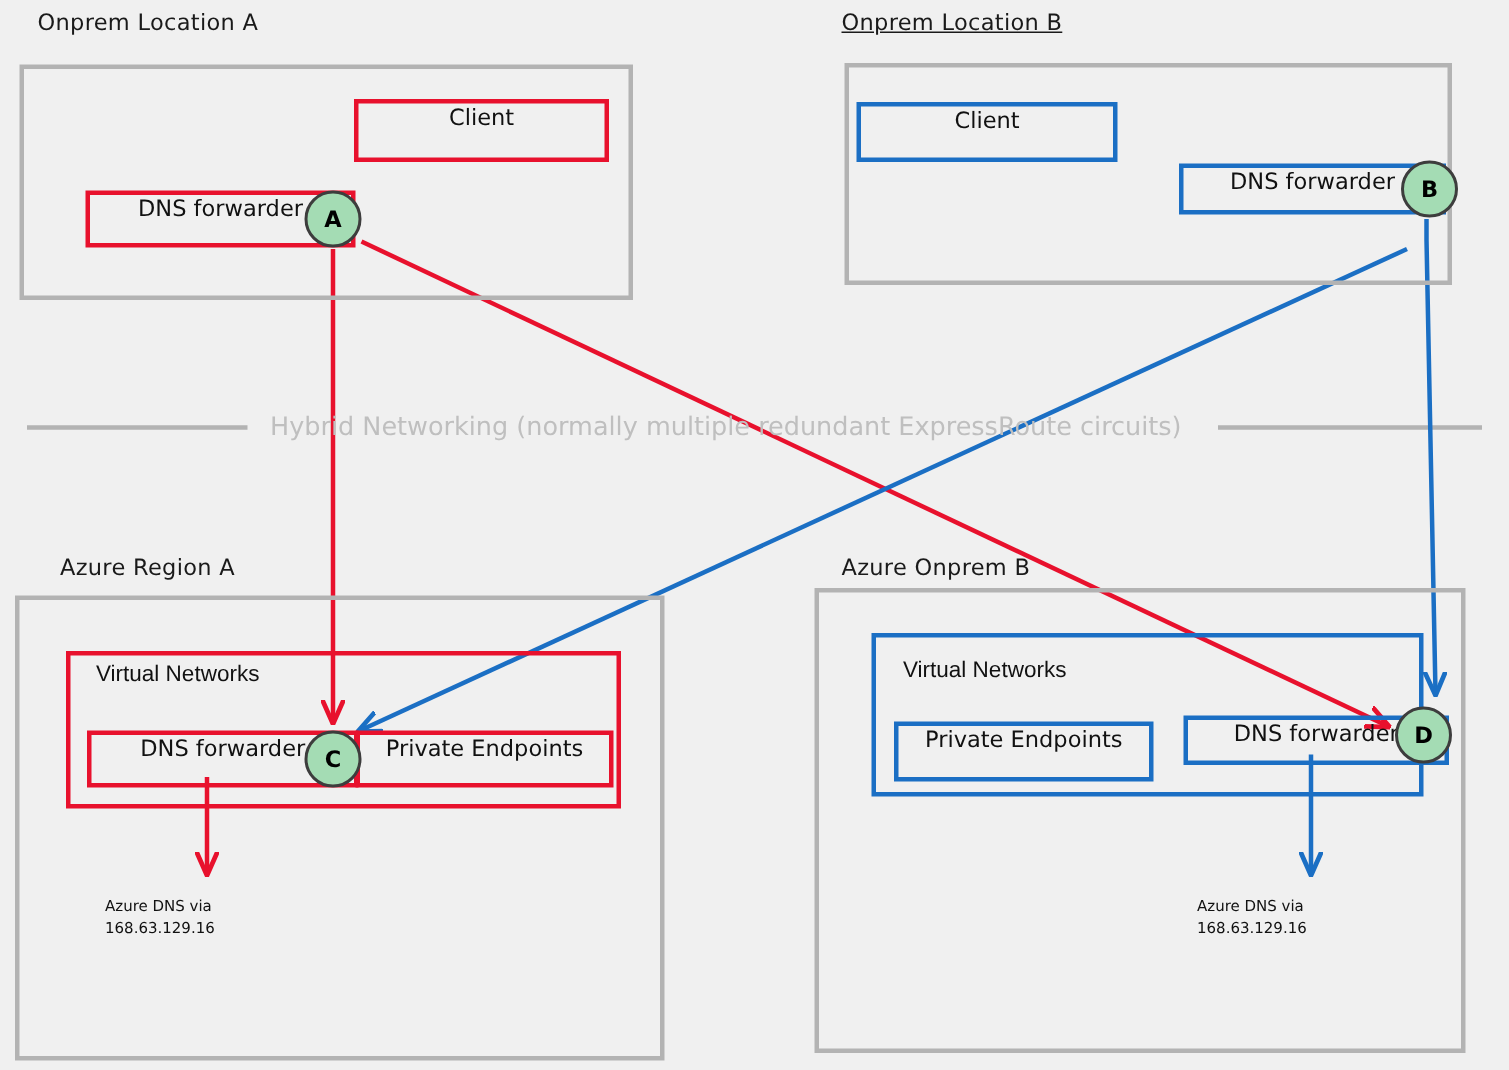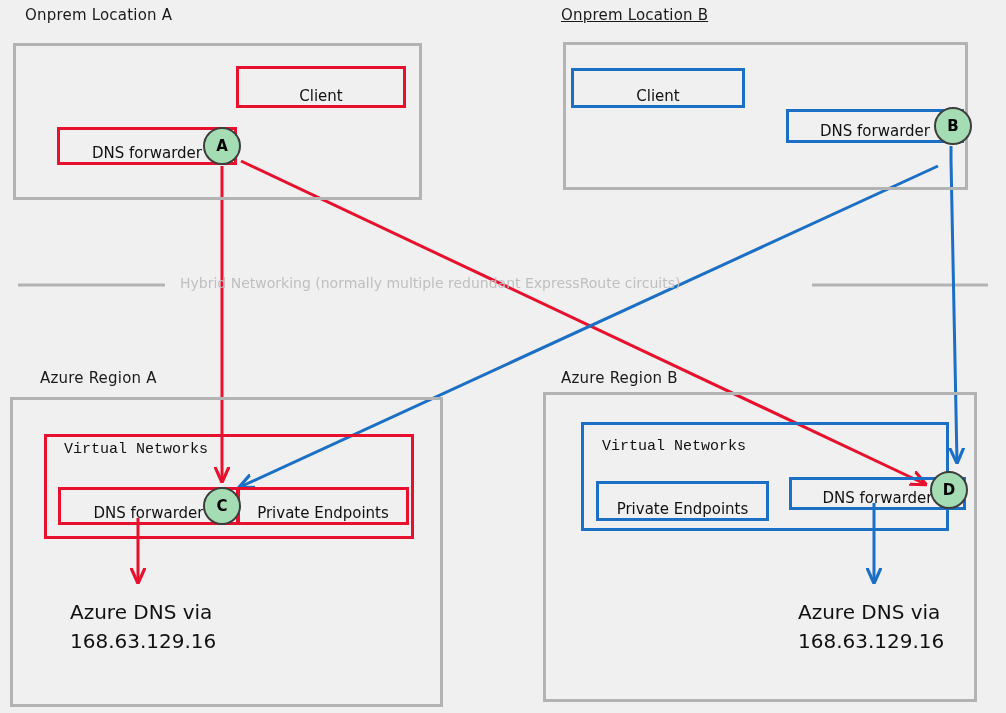--- a/index.html
+++ b/index.html
@@ -33,39 +33,39 @@
     position: absolute;
     border: 3px solid #b3b3b3;
     background: transparent;
     box-sizing: border-box;
   }
   .node-box {
     position: absolute;
     box-sizing: border-box;
     background: transparent;
     display: flex;
-    align-items: flex-end;
+    align-items: flex-start;
     justify-content: center;
     font-family: "DejaVu Sans", sans-serif;
     font-size: 15px;
     color: #111111;
     white-space: nowrap;
   }
   .node-box.red   { border: 3px solid #e8112d; }
   .node-box.blue  { border: 3px solid #1b6fc4; }
   .group-box {
     position: absolute;
     box-sizing: border-box;
     background: transparent;
   }
   .group-box.red  { border: 3px solid #e8112d; }
   .group-box.blue { border: 3px solid #1b6fc4; }
   .group-label {
     position: absolute;
-    font-family: Liberation Mono, monospace;
+    font-family: Liberation Sans, sans-serif;
     font-size: 15px;
     color: #111111;
     white-space: nowrap;
   }
   .marker {
     position: absolute;
     width: 38px;
     height: 38px;
     border-radius: 50%;
     background: #a4dcb4;
@@ -76,29 +76,29 @@
     font-family: "DejaVu Sans", sans-serif;
     font-size: 15px;
     font-weight: bold;
     color: #000000;
     box-sizing: border-box;
     z-index: 40;
   }
   .caption {
     position: absolute;
     font-family: "DejaVu Sans", sans-serif;
-    font-size: 20px;
+    font-size: 10px;
     color: #111111;
     line-height: 1.45;
     white-space: pre-line;
   }
   .hybrid-label {
     position: absolute;
     font-family: "DejaVu Sans", sans-serif;
-    font-size: 14px;
+    font-size: 17px;
     color: #bfbfbf;
     white-space: nowrap;
     z-index: 5;
   }
   .node-text { pointer-events: none; }
 </style>
 </head>
 <body>
 
 <div id="stage">
@@ -161,21 +161,21 @@
     <span class="node-text">DNS forwarder</span>
   </div>
   <div class="node-box red" style="left:237px; top:487px; width:172px; height:38px;">
     <span class="node-text">Private Endpoints</span>
   </div>
   <div class="marker" style="left:203px; top:487px;">C</div>
 
   <div class="caption" style="left:70px; top:598px;">Azure DNS via
 168.63.129.16</div>
 
-  <div class="zone-title" style="left:561px; top:369px;">Azure Region B</div>
+  <div class="zone-title" style="left:561px; top:369px;">Azure Onprem B</div>
   <div class="zone-box" style="left:543px; top:392px; width:434px; height:310px;"></div>
 
   <div class="group-box blue" style="left:581px; top:422px; width:368px; height:109px;"></div>
   <div class="group-label" style="left:602px; top:438px;">Virtual Networks</div>
 
   <div class="node-box blue" style="left:596px; top:481px; width:173px; height:40px;">
     <span class="node-text">Private Endpoints</span>
   </div>
   <div class="node-box blue" style="left:789px; top:477px; width:177px; height:33px;">
     <span class="node-text">DNS forwarder</span>

